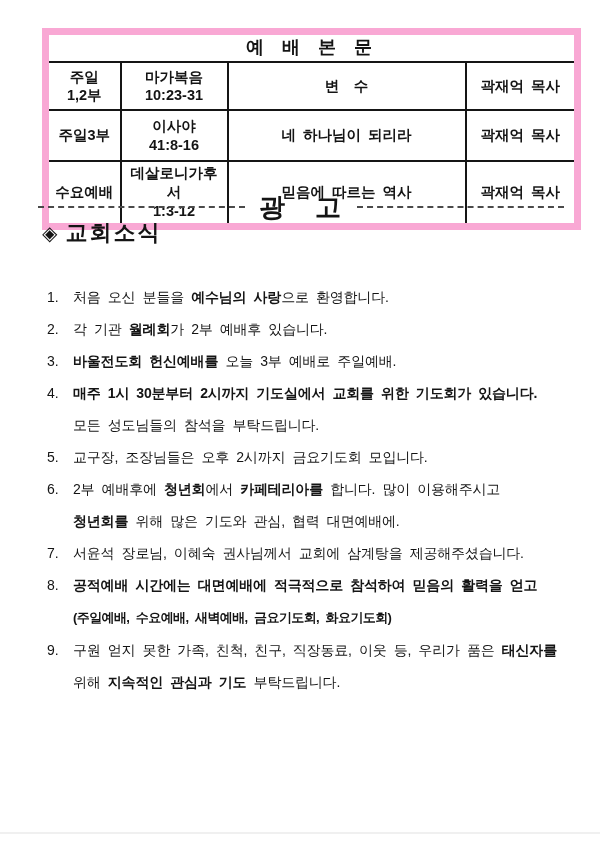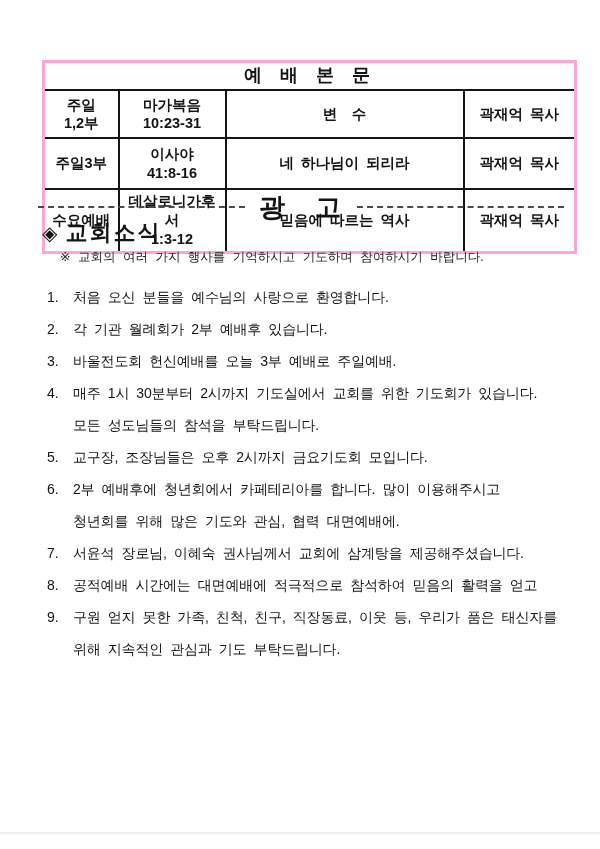--- a/index.html
+++ b/index.html
@@ -23,21 +23,21 @@
   .scripture-table td{
     border:2px solid #151515;
     text-align:center;vertical-align:middle;
     font-weight:bold;
     font-size:14.5px;
     line-height:1.3;
     white-space:pre-line;
     word-spacing:3px;
     padding:2px 2px;
   }
-  .scripture-table{border:3px solid #f9a8d4;margin-top:32px;}
+  .scripture-table{border:7px solid #f9a8d4;}
   .scripture-table .title-cell{
     font-size:18px;
     letter-spacing:5px;
     height:22px;
     padding:1px 0 2px 0;
   }
   .scripture-table tr.r1 td{height:42px;}
   .scripture-table tr.r2 td{height:45px;}
   .scripture-table tr.r3 td{height:44px;}
 
@@ -87,21 +87,21 @@
     width:26px;flex:0 0 26px;
     font-size:14px;line-height:32px;
   }
   .notice-item .content{flex:1;}
   .notice-item .line{
     font-size:14px;line-height:32px;
     word-spacing:3.5px;
     letter-spacing:-0.2px;
     white-space:nowrap;
   }
-  .notice-item .line span.b{font-weight:normal;}
+  .notice-item .line span.b{font-weight:bold;}
   .notice-item .line span.small{
     font-size:13px;letter-spacing:-0.6px;
   }
 
   
   .scan-line{
     position:absolute;left:0;right:0;top:832px;height:2px;
     background:#f0f0f0;
   }
 </style>
@@ -150,21 +150,20 @@
     <span class="dash"></span>
     <span class="gonggo-title">광　고</span>
     <span class="dash"></span>
   </div>
 
   <div class="section-title">
     <span class="diamond">◈</span>
     <span>교회소식</span>
   </div>
 
-  <div class="section-note">※ 교회의 여러 가지 행사를 기억하시고 기도하며 참여하시기 바랍니다.</div>
 
   <div class="notice-list">
       <div class="notice-item">
         <span class="num">1.</span>
         <div class="content">
           <div class="line"><span class="">처음 오신 분들을 </span><span class="b">예수님의 사랑</span><span class="">으로 환영합니다.</span></div>
         </div>
       </div>
       <div class="notice-item">
         <span class="num">2.</span>
@@ -201,20 +200,21 @@
       <div class="notice-item">
         <span class="num">7.</span>
         <div class="content">
           <div class="line"><span class="">서윤석 장로님, 이혜숙 권사님께서 교회에 삼계탕을 제공해주셨습니다.</span></div>
         </div>
       </div>
       <div class="notice-item">
         <span class="num">8.</span>
         <div class="content">
           <div class="line"><span class="b">공적예배 시간에는 대면예배에 적극적으로 참석하여 믿음의 활력을 얻고</span></div>
+          <div class="line"><span class="b small">(주일예배, 수요예배, 새벽예배, 금요기도회, 화요기도회)</span></div>
         </div>
       </div>
       <div class="notice-item">
         <span class="num">9.</span>
         <div class="content">
           <div class="line"><span class="">구원 얻지 못한 가족, 친척, 친구, 직장동료, 이웃 등, 우리가 품은 </span><span class="b">태신자를</span></div>
           <div class="line"><span class="">위해 </span><span class="b">지속적인 관심과 기도</span><span class=""> 부탁드립니다.</span></div>
         </div>
       </div>
     </div>

